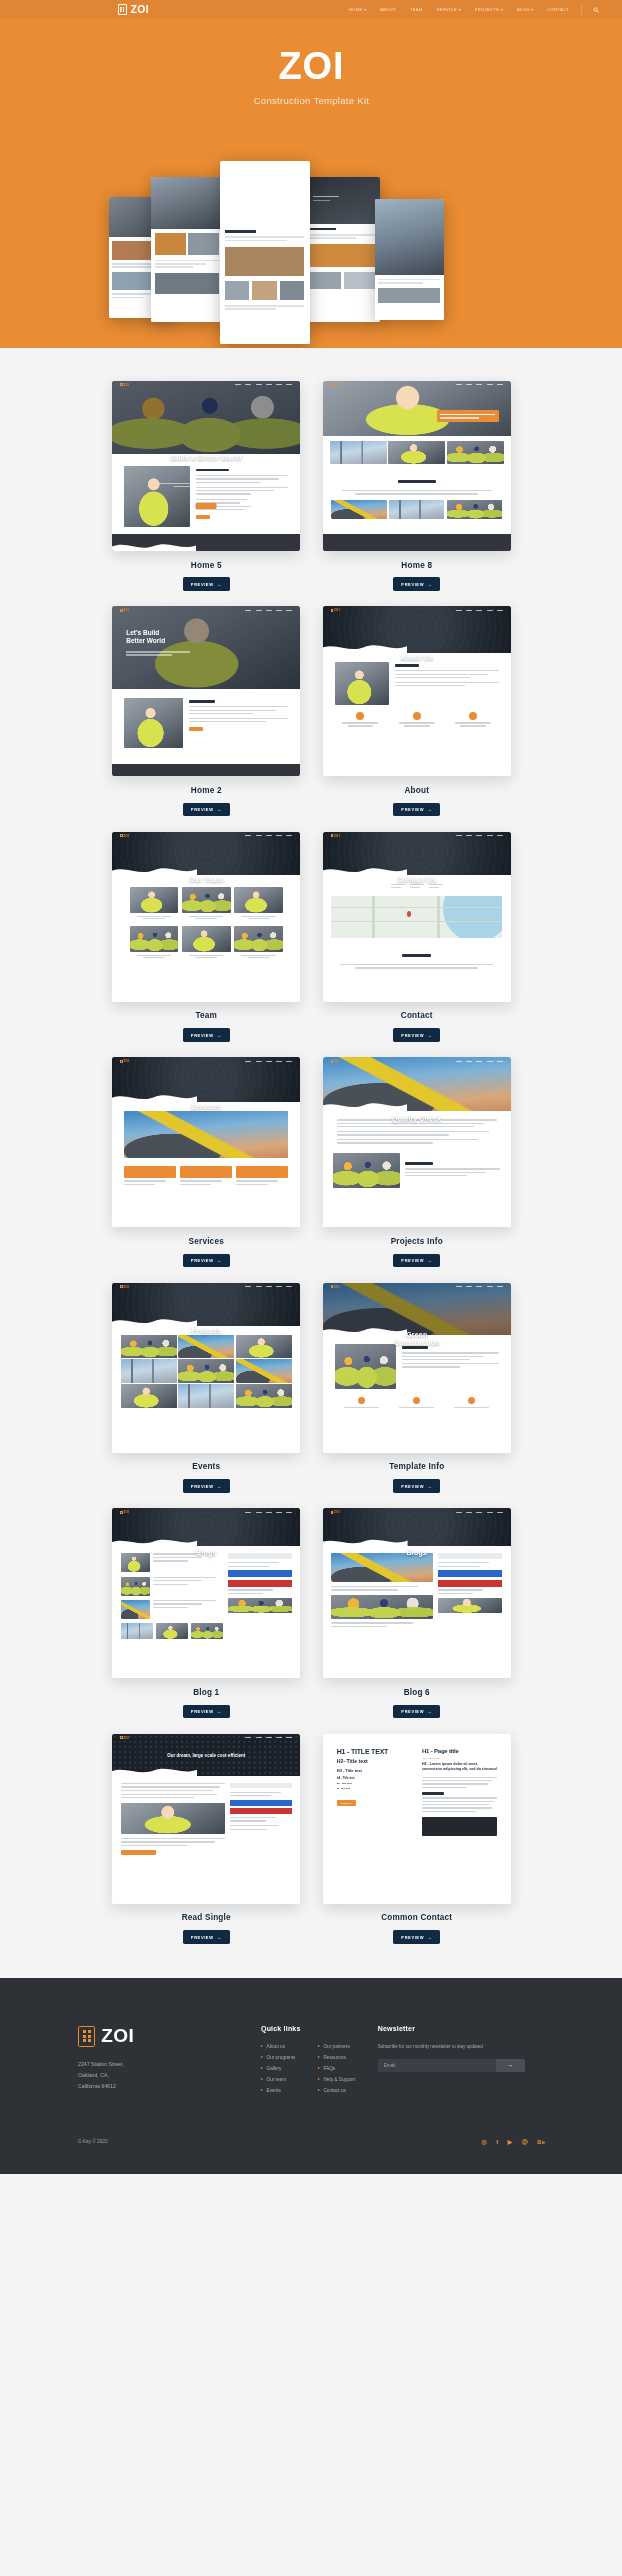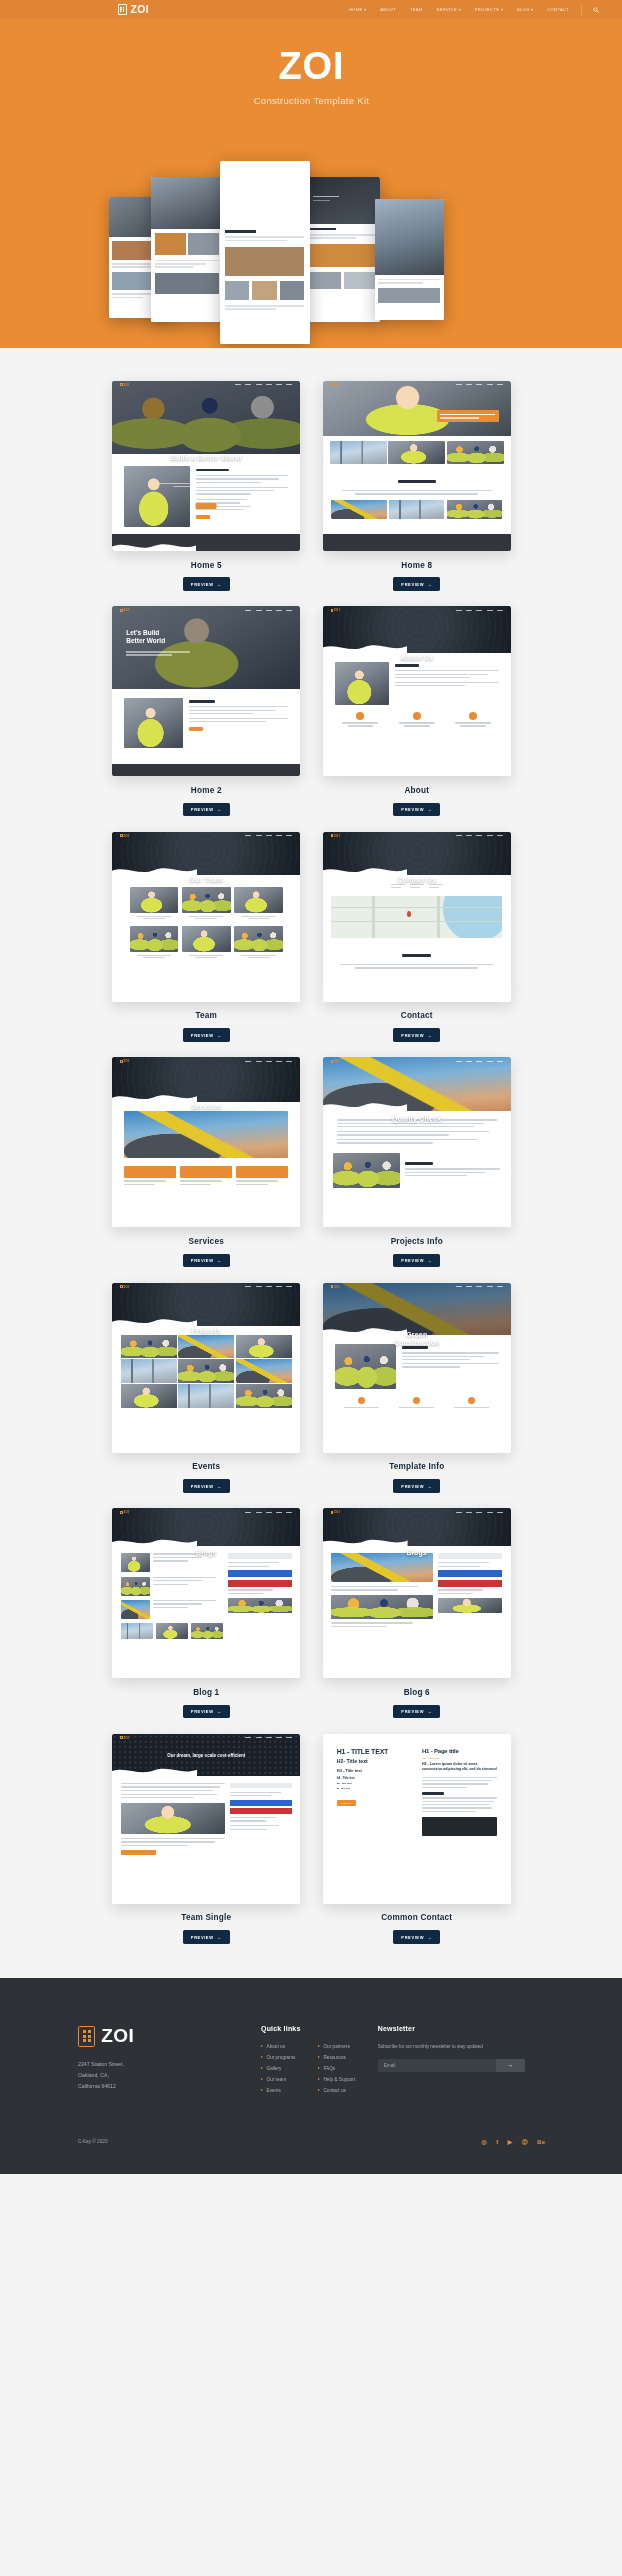--- a/index.html
+++ b/index.html
@@ -1146,21 +1146,21 @@
                 <div style="height:6px;background:#2a66c9;margin:3.5px 0 2.6px;"></div>
                 <div style="height:6px;background:#c33;margin-bottom:2.6px;"></div>
                 <div class="tx" style="width:74%"></div>
                   <div class="tx" style="width:58%"></div>
                 <div class="tx" style="width:80%;margin-top:3.5px"></div>
                   <div class="tx" style="width:60%"></div>
               </div>
             </div>
           </div>
         </div>
-        <div class="card-label">Team Single</div>
+        <div class="card-label">Read Single</div>
         <button class="preview-btn"><span>PREVIEW</span><span class="arr">→</span></button>
       </div>
 
       <div class="card-wrap">
         <div class="card">
           <div class="ce">
             <div class="ce-col">
               <h1>H1 - TITLE TEXT</h1>
               <h2>H2- Title text</h2>
               <h3>H3 - Title text</h3>

